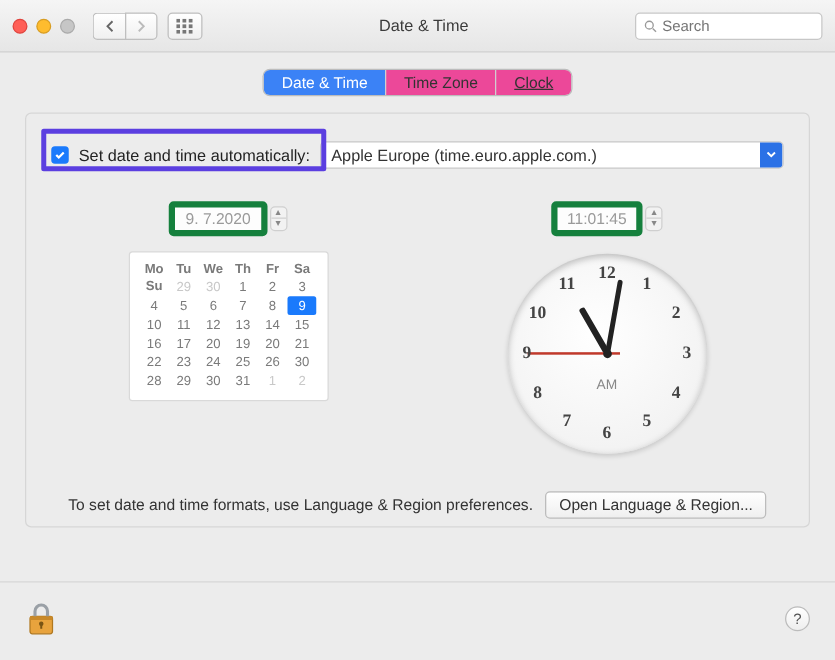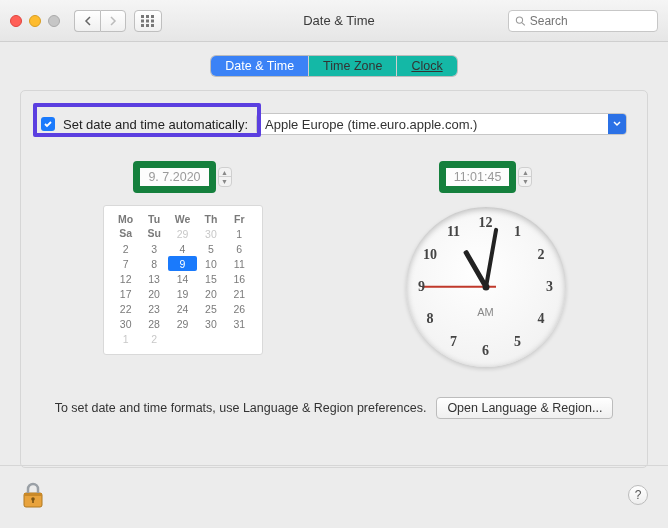--- a/index.html
+++ b/index.html
@@ -66,21 +66,21 @@
     margin-bottom: 14px;
   }
   .tab-seg {
     display: flex;
     border-radius: 5px;
     overflow: hidden;
     box-shadow: 0 0 0 1px #bcbcbc;
   }
   .tab {
     padding: 3px 14px;
-    background: #14b8a6;
+    background: #ec4899;
     border-right: 1px solid #cfcfcf;
     font-size: 12.5px;
     color: #333;
   }
   .tab:last-child { border-right: none; text-decoration: underline; }
   .tab.active { background: #3b82f6; color: #fff; }
 
   .highlight-box {
     position: absolute;
     border: 4px solid #5b3fe0;
@@ -130,21 +130,21 @@
     gap: 20px;
     margin-bottom: 30px;
   }
   .col { flex: 1; display: flex; flex-direction: column; align-items: center; }
 
   .stepper-field {
     display: flex; align-items: center;
     gap: 2px;
   }
   .stepper-input {
-    border: 7px solid #15803d;
+    border: 5px solid #15803d;
     background: #fdfdfd;
     border-radius: 4px;
     padding: 2px 8px;
     color: #9a9a9a;
     font-size: 12.5px;
   }
   .stepper-btns {
     display: flex; flex-direction: column;
     border: 1px solid #cfcfcf; border-radius: 4px;
     overflow: hidden;
@@ -159,21 +159,21 @@
     border: 1px solid #d9d9d9;
     border-radius: 3px;
     padding: 6px 8px 8px 8px;
     width: 160px;
   }
   .cal-header { display: flex; align-items: center; justify-content: space-between; margin-bottom: 2px;}
   .cal-title { font-weight: 600; font-size: 13px; color: #7a7a7a; }
   .cal-nav { display: flex; gap: 6px; color: #bbb; font-size: 10px;}
   .cal-grid {
     display: grid;
-    grid-template-columns: repeat(5, 1fr);
+    grid-template-columns: repeat(6, 1fr);
     gap: 0;
     font-size: 10.5px;
     text-align: center;
   }
   .cal-dow { font-weight: 600; color: #7a7a7a; padding: 1px 0;}
   .cal-day { color: #7a7a7a; padding: 1.5px 0;}
   .cal-day.other { color: #c8c8c8; }
   .cal-day.sel { background: #1a7afc; color: #fff; border-radius: 2px;}
 
   .clock-wrap { margin-top: 14px; }
@@ -250,21 +250,21 @@
     color: #555;
     margin-left: auto;
   }
 
   .content-box {
     position: relative;
     border: 1px solid #d6d6d6;
     border-radius: 5px;
     background: #ececec;
     padding: 18px 20px 14px 20px;
-    height: 378px;
+    height: 332px;
   }
 </style>
 </head>
 <body>
 
 <div class="titlebar">
   <div class="traffic-lights">
     <span class="tl-close"></span>
     <span class="tl-min"></span>
     <span class="tl-max"></span>

